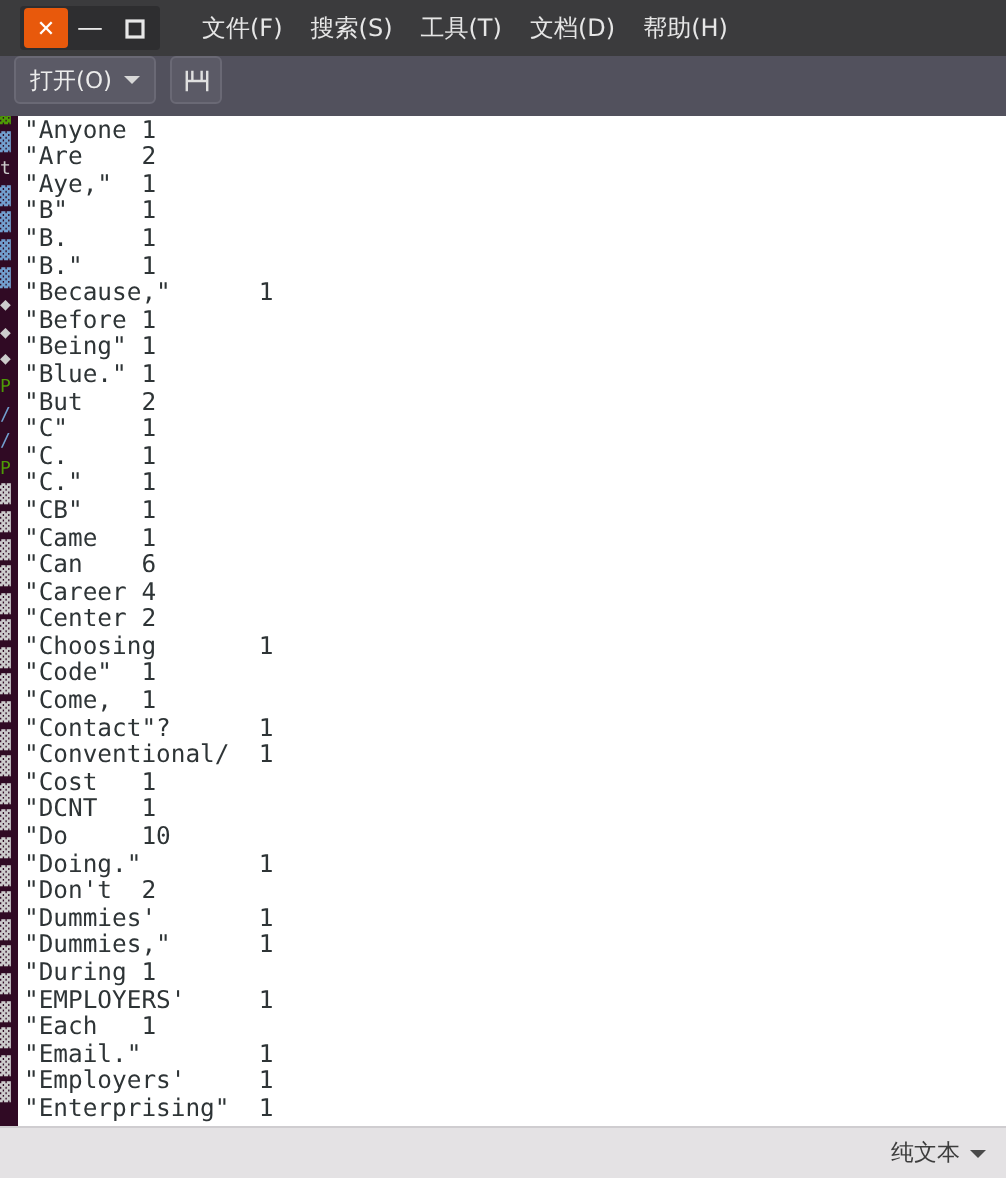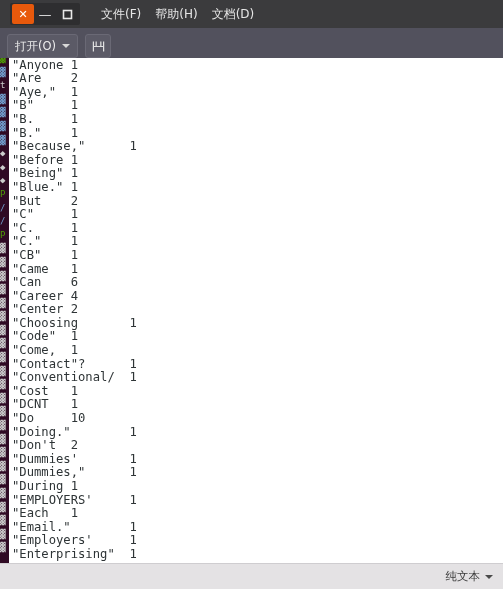--- a/index.html
+++ b/index.html
@@ -98,21 +98,21 @@
   }
 
   
   .toolbar {
     position: absolute;
     left: 0; top: 28px;
     width: 503px;
     height: 30px;
     background: #52515d;
     display: flex;
-    align-items: flex-end;
+    align-items: flex-start;
     padding-left: 7px;
     box-sizing: border-box;
     z-index: 5;
   }
   .open-btn {
     display: flex;
     align-items: center;
     gap: 6px;
     height: 22px;
     padding: 0 7px;
@@ -254,22 +254,24 @@
       <div class="wbtn min">—</div>
       <div class="wbtn max">
         <svg width="11" height="11" viewBox="0 0 11 11" aria-hidden="true">
           <rect x="1.5" y="1.5" width="8" height="8" fill="none" stroke="#e8e8e8" stroke-width="1.6"></rect>
         </svg>
       </div>
     </div>
 
     <div class="menubar">
       <div class="menu-item">文件(F)</div>
+      <div class="menu-item">搜索(S)</div>
+      <div class="menu-item">工具(T)</div>
+      <div class="menu-item">文档(D)</div>
       <div class="menu-item">帮助(H)</div>
-      <div class="menu-item">文档(D)</div>
     </div>
   </div>
 
   <div class="toolbar">
     <div class="open-btn">
       <span>打开(O)</span>
       <span class="caret-down"></span>
     </div>
     <div class="save-btn">
       <svg width="13" height="13" viewBox="0 0 14 14" aria-hidden="true">

